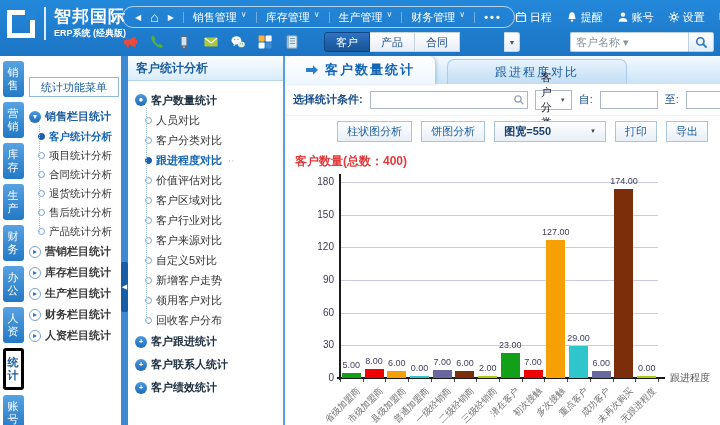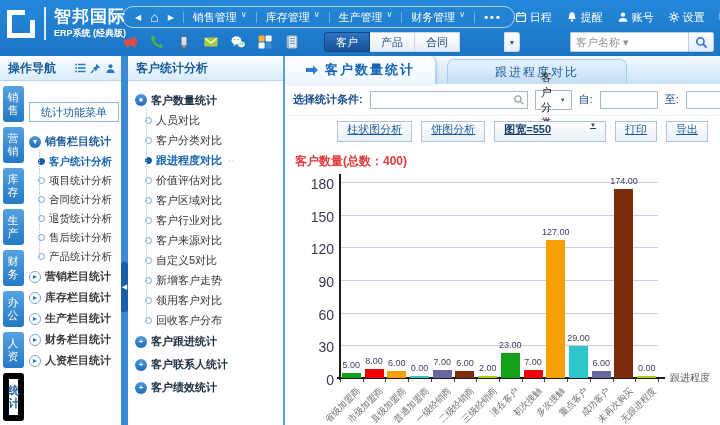--- a/index.html
+++ b/index.html
@@ -39,21 +39,21 @@
   .hsearch-btn{width:26px;height:20px;border:1px solid #bcd0e4;background:linear-gradient(#fefeff,#e2edf8);display:flex;align-items:center;justify-content:center;border-radius:0 2px 2px 0;cursor:pointer;padding:0;}
 
   
   .content{flex:1;display:flex;min-height:0;}
   .col-a{width:121px;flex:none;background:#fff;display:flex;flex-direction:column;}
   .panel-hd{height:25px;flex:none;display:flex;align-items:center;justify-content:space-between;padding:0 5px 0 8px;background:linear-gradient(#fafdff,#d9ecfb);border-bottom:1px solid #b7d4ee;color:#1a5c9e;font-weight:bold;font-size:12px;}
   .phd-icons{display:flex;gap:4px;align-items:center;}
   .col-a-body{flex:1;display:flex;min-height:0;}
   .vtabs{width:26px;flex:none;padding-top:5px;display:flex;flex-direction:column;gap:5px;align-items:center;}
   .vtab{width:21px;border-radius:3px;background:linear-gradient(#57a2e2,#2379c4);color:#fff;font-size:11px;padding:5px 0;text-align:center;line-height:13px;word-break:break-all;cursor:pointer;}
-  .vtab.active{background:#fff;color:#1a5c9e;font-weight:bold;border:6px solid #000000;}
+  .vtab.active{background:#fff;color:#1a5c9e;font-weight:bold;border:3px solid #000000;}
   .menu-area{flex:1;padding:21px 2px 0 3px;min-width:0;overflow:hidden;}
   .menu-btn{display:block;width:90px;height:20px;margin:0 auto 9px;font-size:11px;color:#1a5c9e;background:#fdfeff;border:1px solid #8fb9e0;cursor:pointer;font-family:inherit;}
   .trow{display:flex;align-items:center;gap:4px;height:19px;font-size:10.5px;color:#333;cursor:pointer;white-space:nowrap;}
   .trow.root{font-weight:bold;color:#1a5c9e;font-size:11px;height:21px;}
   .trow.croot{font-weight:bold;color:#3a3a3a;font-size:11px;height:21px;}
   .tico{width:12px;height:12px;flex:none;border-radius:50%;background:linear-gradient(#4e9ade,#1f6cb8);color:#fff;font-size:8px;line-height:12px;text-align:center;}
   .tico.hollow{background:#fff;border:1px solid #7aa3cc;color:#2a74c4;line-height:10px;}
   .kids{position:relative;margin-left:5px;padding-left:10px;}
   .kids::before{content:"";position:absolute;left:5px;top:-2px;bottom:7px;border-left:1px dotted #9fc0de;}
   .bullet{width:7px;height:7px;border:1px solid #7aa3cc;border-radius:50%;background:#fff;flex:none;margin-left:-6px;}
@@ -76,31 +76,31 @@
   .mtab.active{height:28px;width:150px;background:linear-gradient(#fefeff,#eef7ff);border-radius:7px 7px 0 0;display:flex;align-items:center;justify-content:center;gap:6px;color:#1464b4;font-weight:bold;font-size:13px;letter-spacing:2px;box-shadow:2px 0 3px rgba(90,140,190,.35);}
   .mtab.inactive{height:25px;width:180px;margin-left:12px;background:linear-gradient(#e6f3fd,#c2ddf4);border:1px solid #aacdec;border-bottom:none;border-radius:7px 7px 0 0;color:#1a5c9e;font-size:12px;display:flex;align-items:center;justify-content:center;letter-spacing:2px;}
   .filter-row{height:32px;flex:none;display:flex;align-items:center;gap:7px;padding:0 8px;font-size:11px;color:#1a4d8e;border-bottom:1px solid #eef1f5;}
   .f-label{font-weight:bold;white-space:nowrap;}
   .f-inwrap{position:relative;display:flex;}
   .f-inwrap input{width:158px;height:18px;border:1px solid #a9b8c8;font-size:11px;padding:0 18px 0 4px;outline:none;}
   .f-mag{position:absolute;right:3px;top:3px;display:inline-flex;}
   .f-select{height:20px;border:1px solid #a9b8c8;background:#fff;display:flex;align-items:center;gap:8px;padding:0 5px;color:#223;cursor:pointer;}
   .f-select .caret{font-size:6px;color:#555;}
   .f-small{width:58px;height:18px;border:1px solid #a9b8c8;font-size:11px;padding:0 4px;outline:none;}
-  .btn{height:21px;padding:0 9px;font-size:11px;color:#1a5c9e;background:linear-gradient(#fefeff,#e8eff7);border:1px solid #aec3d8;cursor:pointer;font-family:inherit;display:inline-flex;text-decoration:underline;}
+  .btn{height:21px;padding:0 9px;font-size:11px;color:#1a5c9e;background:linear-gradient(#fefeff,#e8eff7);border:1px solid #aec3d8;cursor:pointer;font-family:inherit;display:inline-flex;align-items:center;}
   .btn.bold{font-weight:bold;color:#17406e;gap:32px;}
   .t-caret{font-size:6px;margin-left:7px;color:#444;}
   .toolbar{height:30px;flex:none;display:flex;align-items:center;justify-content:flex-end;gap:9px;padding-right:12px;}
 
   
   .chart-wrap{flex:1;position:relative;min-height:0;}
   .chart-title{position:absolute;left:10px;top:7px;color:#e23b3b;font-weight:bold;font-size:12px;}
   #plot{position:absolute;left:0;top:28px;right:0;bottom:0;}
   .gline{position:absolute;height:1px;background:#ccccea;}
-  .ylab{position:absolute;font-size:14px;color:#3a3a52;text-align:right;}
+  .ylab{position:absolute;font-size:10px;color:#3a3a52;text-align:right;}
   .yaxis{position:absolute;width:2px;background:#1a1a1a;}
   .xaxis{position:absolute;height:2px;background:#1a1a1a;}
   .tickm{position:absolute;width:1px;height:3px;background:#444;}
   .bar{position:absolute;}
   .bval{position:absolute;font-size:9px;color:#3e3e5e;text-align:center;white-space:nowrap;}
   .xcat{position:absolute;font-size:9px;color:#707070;white-space:nowrap;text-align:right;transform:rotate(-45deg);transform-origin:100% 0;}
   .xtitle{position:absolute;font-size:10px;color:#555;}
   .ic{display:inline-flex;align-items:center;}
 </style>
 </head>
@@ -267,45 +267,20 @@
               </span>
             </button>
         </span>
       </div>
     </div>
   </header>
 
   <div class="content">
 
     <aside class="col-a">
-      <div class="panel-hd">
-        <span>操作导航</span>
-        <span class="phd-icons">
-          <span class="ic">
-              <svg width="11" height="10" viewBox="0 0 11 10">
-                <path d="M3 1.5 H10.5 M3 5 H10.5 M3 8.5 H10.5" stroke="#2a74c4" stroke-width="1.3"></path>
-                <circle cx="1" cy="1.5" r=".9" fill="#2a74c4"></circle>
-                <circle cx="1" cy="5" r=".9" fill="#2a74c4"></circle>
-                <circle cx="1" cy="8.5" r=".9" fill="#2a74c4"></circle>
-              </svg>
-            </span>
-          <span class="ic">
-              <svg width="11" height="11" viewBox="0 0 11 11">
-                <path d="M6.5 .8 L10.2 4.5 L7.6 5.2 L6 8.2 L2.8 5 L5.8 3.4 Z" fill="#2a74c4"></path>
-                <line x1="1" y1="10" x2="3.8" y2="7.2" stroke="#2a74c4" stroke-width="1.2"></line>
-              </svg>
-            </span>
-          <span class="ic">
-              <svg width="11" height="11" viewBox="0 0 12 12">
-                <circle cx="6" cy="3.6" r="2.2" fill="#2a74c4"></circle>
-                <path d="M1.5 10.8 C1.9 7.9 3.8 6.9 6 6.9 C8.2 6.9 10.1 7.9 10.5 10.8 Z" fill="#2a74c4"></path>
-              </svg>
-            </span>
-        </span>
-      </div>
       <div class="col-a-body">
         <div class="vtabs" id="vtabs">
             <div class="vtab">销售</div>
             <div class="vtab">营销</div>
             <div class="vtab">库存</div>
             <div class="vtab">生产</div>
             <div class="vtab">财务</div>
             <div class="vtab">办公</div>
             <div class="vtab">人资</div>
             <div class="vtab active">统计</div>

